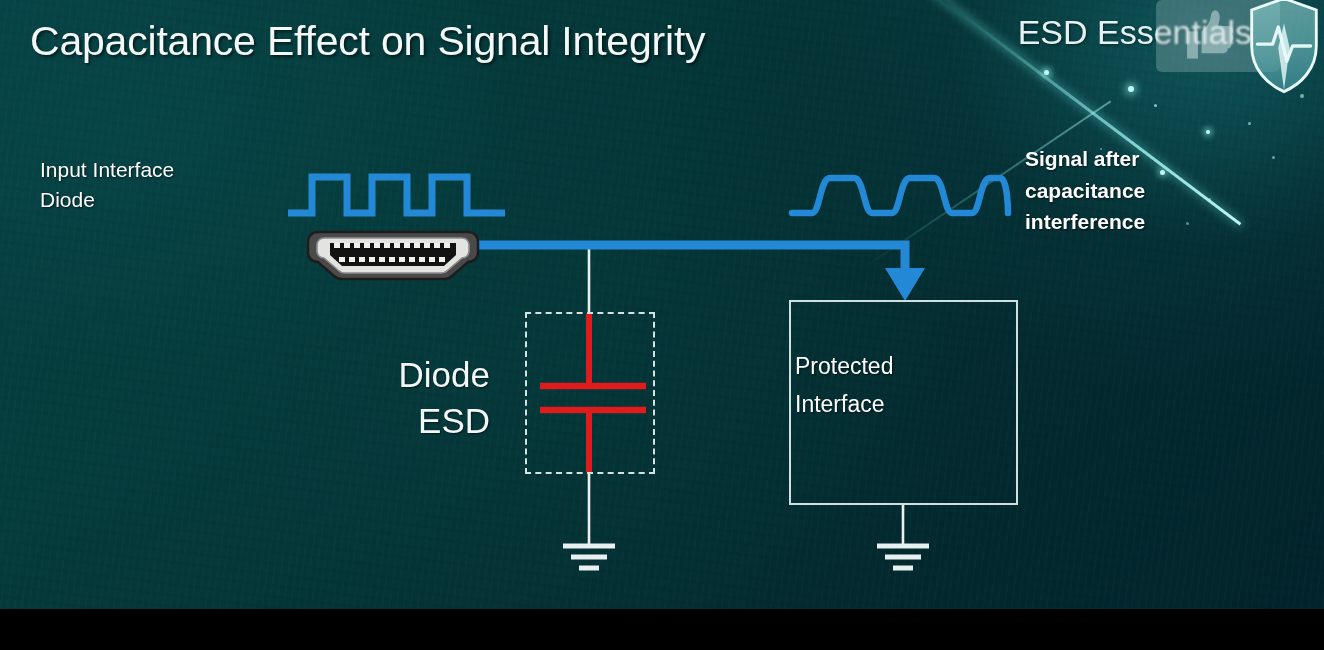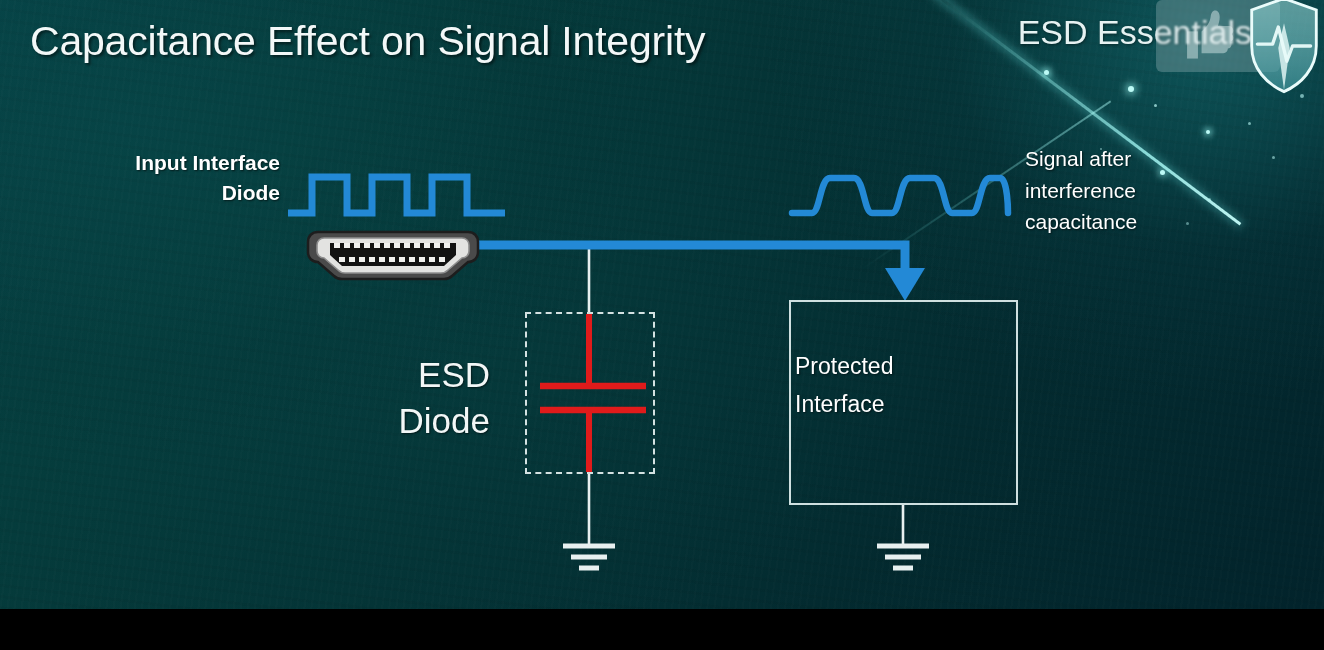--- a/index.html
+++ b/index.html
@@ -72,30 +72,29 @@
   .thumb{
     position:absolute;left:1178px;top:6px;width:58px;height:58px;
     opacity:.55;
   }
   .shield{
     position:absolute;right:2px;top:-6px;width:76px;height:104px;
   }
 
   
   .lbl-input{
-    position:absolute;left:40px;top:148px;width:240px;
-    text-align:right;
-    font-size:21px;font-weight:bold;line-height:1.45;
+    position:absolute;left:40px;top:155px;width:240px;
+    font-size:21px;font-weight:normal;line-height:1.45;
     color:#ffffff;
     text-shadow:1px 1px 2px rgba(0,0,0,0.6);
   }
   .lbl-output{
     position:absolute;left:1025px;top:143px;width:250px;
     text-align:left;
-    font-size:21px;font-weight:normal;line-height:1.50;
+    font-size:21px;font-weight:bold;line-height:1.50;
     color:#ffffff;
     text-shadow:1px 1px 2px rgba(0,0,0,0.6);
   }
   .lbl-esd{
     position:absolute;left:380px;top:352px;width:110px;
     text-align:right;
     font-size:35px;line-height:1.32;
     color:#f2f7f7;
     text-shadow:1px 1px 2px rgba(0,0,0,0.55);
   }
@@ -166,27 +165,27 @@
     <path d="M40 30 L46 56 L40 100 L34 56 Z" fill="#e8fbfa" opacity=".8"></path>
   </svg>
 
   <div class="lbl-input">
     <div>Input Interface</div>
     <div>Diode</div>
   </div>
 
   <div class="lbl-output">
     <div>Signal after</div>
+    <div>capacitance</div>
     <div>interference</div>
-    <div>capacitance</div>
   </div>
 
   <div class="lbl-esd">
+    <div>Diode</div>
     <div>ESD</div>
-    <div>Diode</div>
   </div>
 
   <svg class="layer">
 
     <polyline points="288,213 312,213 312,177 347,177 347,213 372,213 372,177 407,177 407,213 432,213 432,177 467,177 467,213 505,213" fill="none" stroke="#2389d6" stroke-width="7" stroke-linejoin="miter" stroke-linecap="butt"></polyline>
 
     <path d="M792,213 H812 C820,213 820,178 830,178 H854 C864,178 864,213 872,213
          H892 C900,213 900,178 910,178 H934 C944,178 944,213 952,213
          H972 C980,213 980,178 990,178 H1000 C1008,178 1008,213 1008,213" fill="none" stroke="#2389d6" stroke-width="6.5" stroke-linejoin="round" stroke-linecap="round"></path>
 

